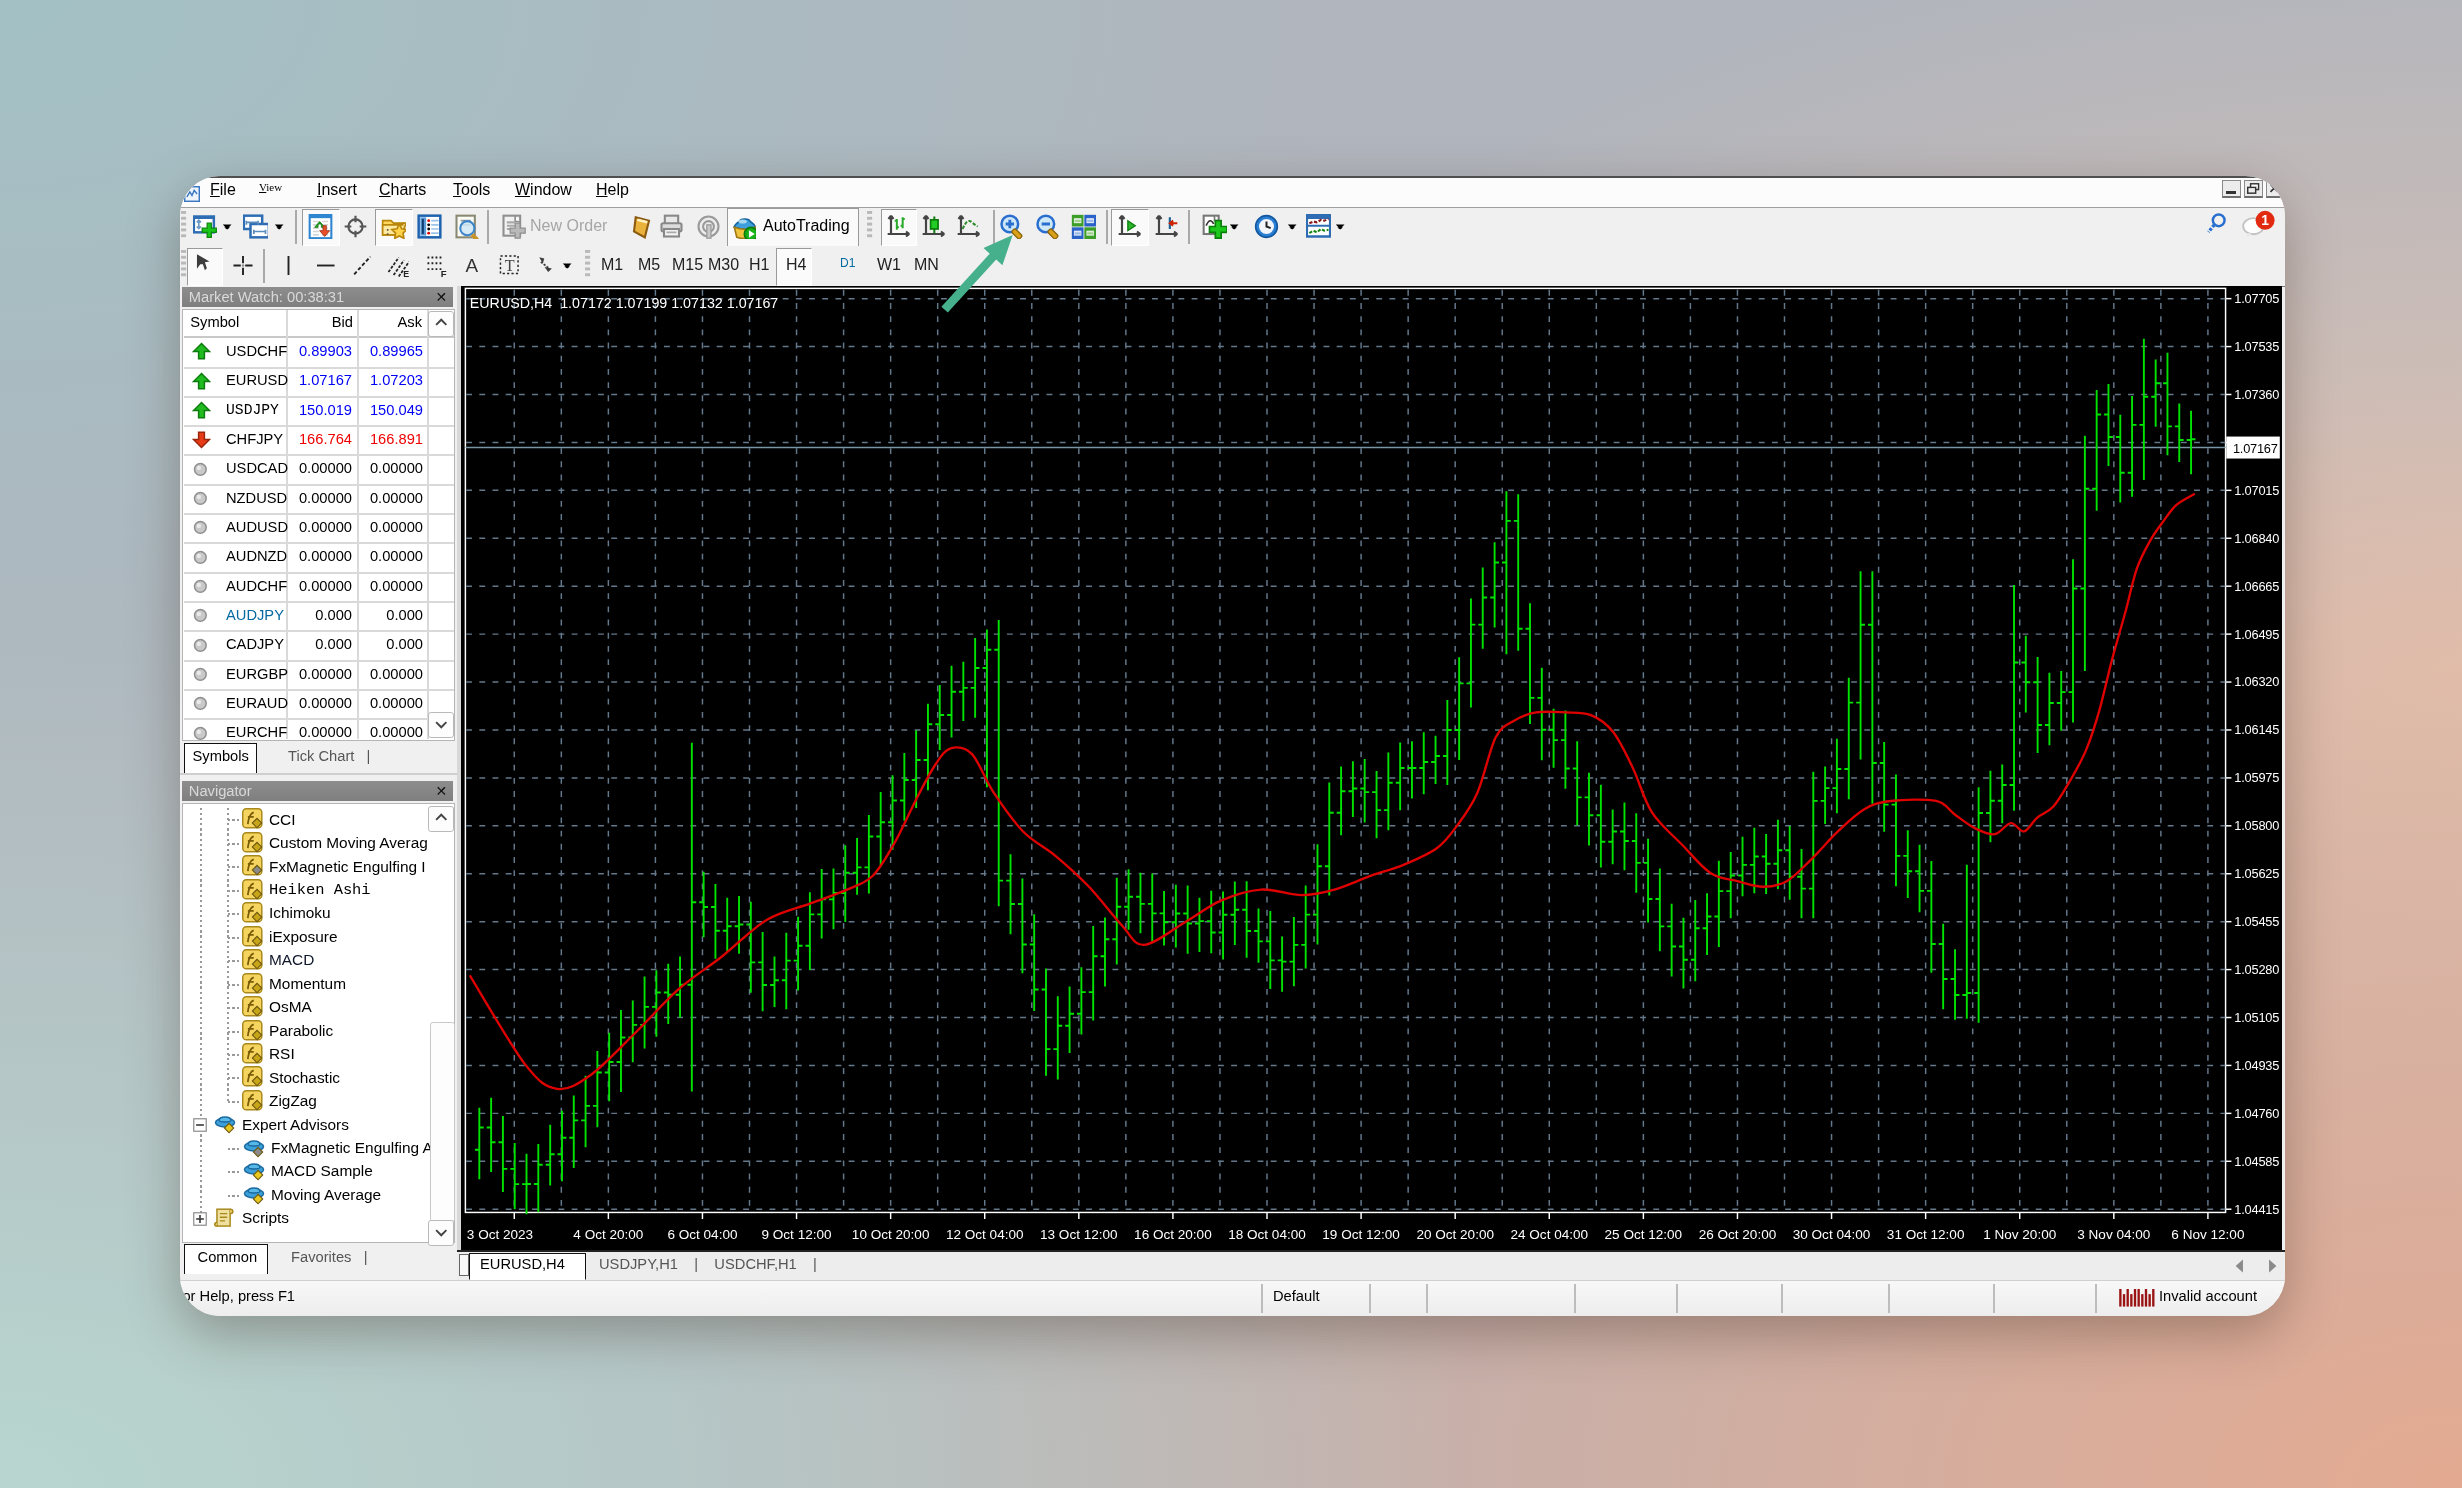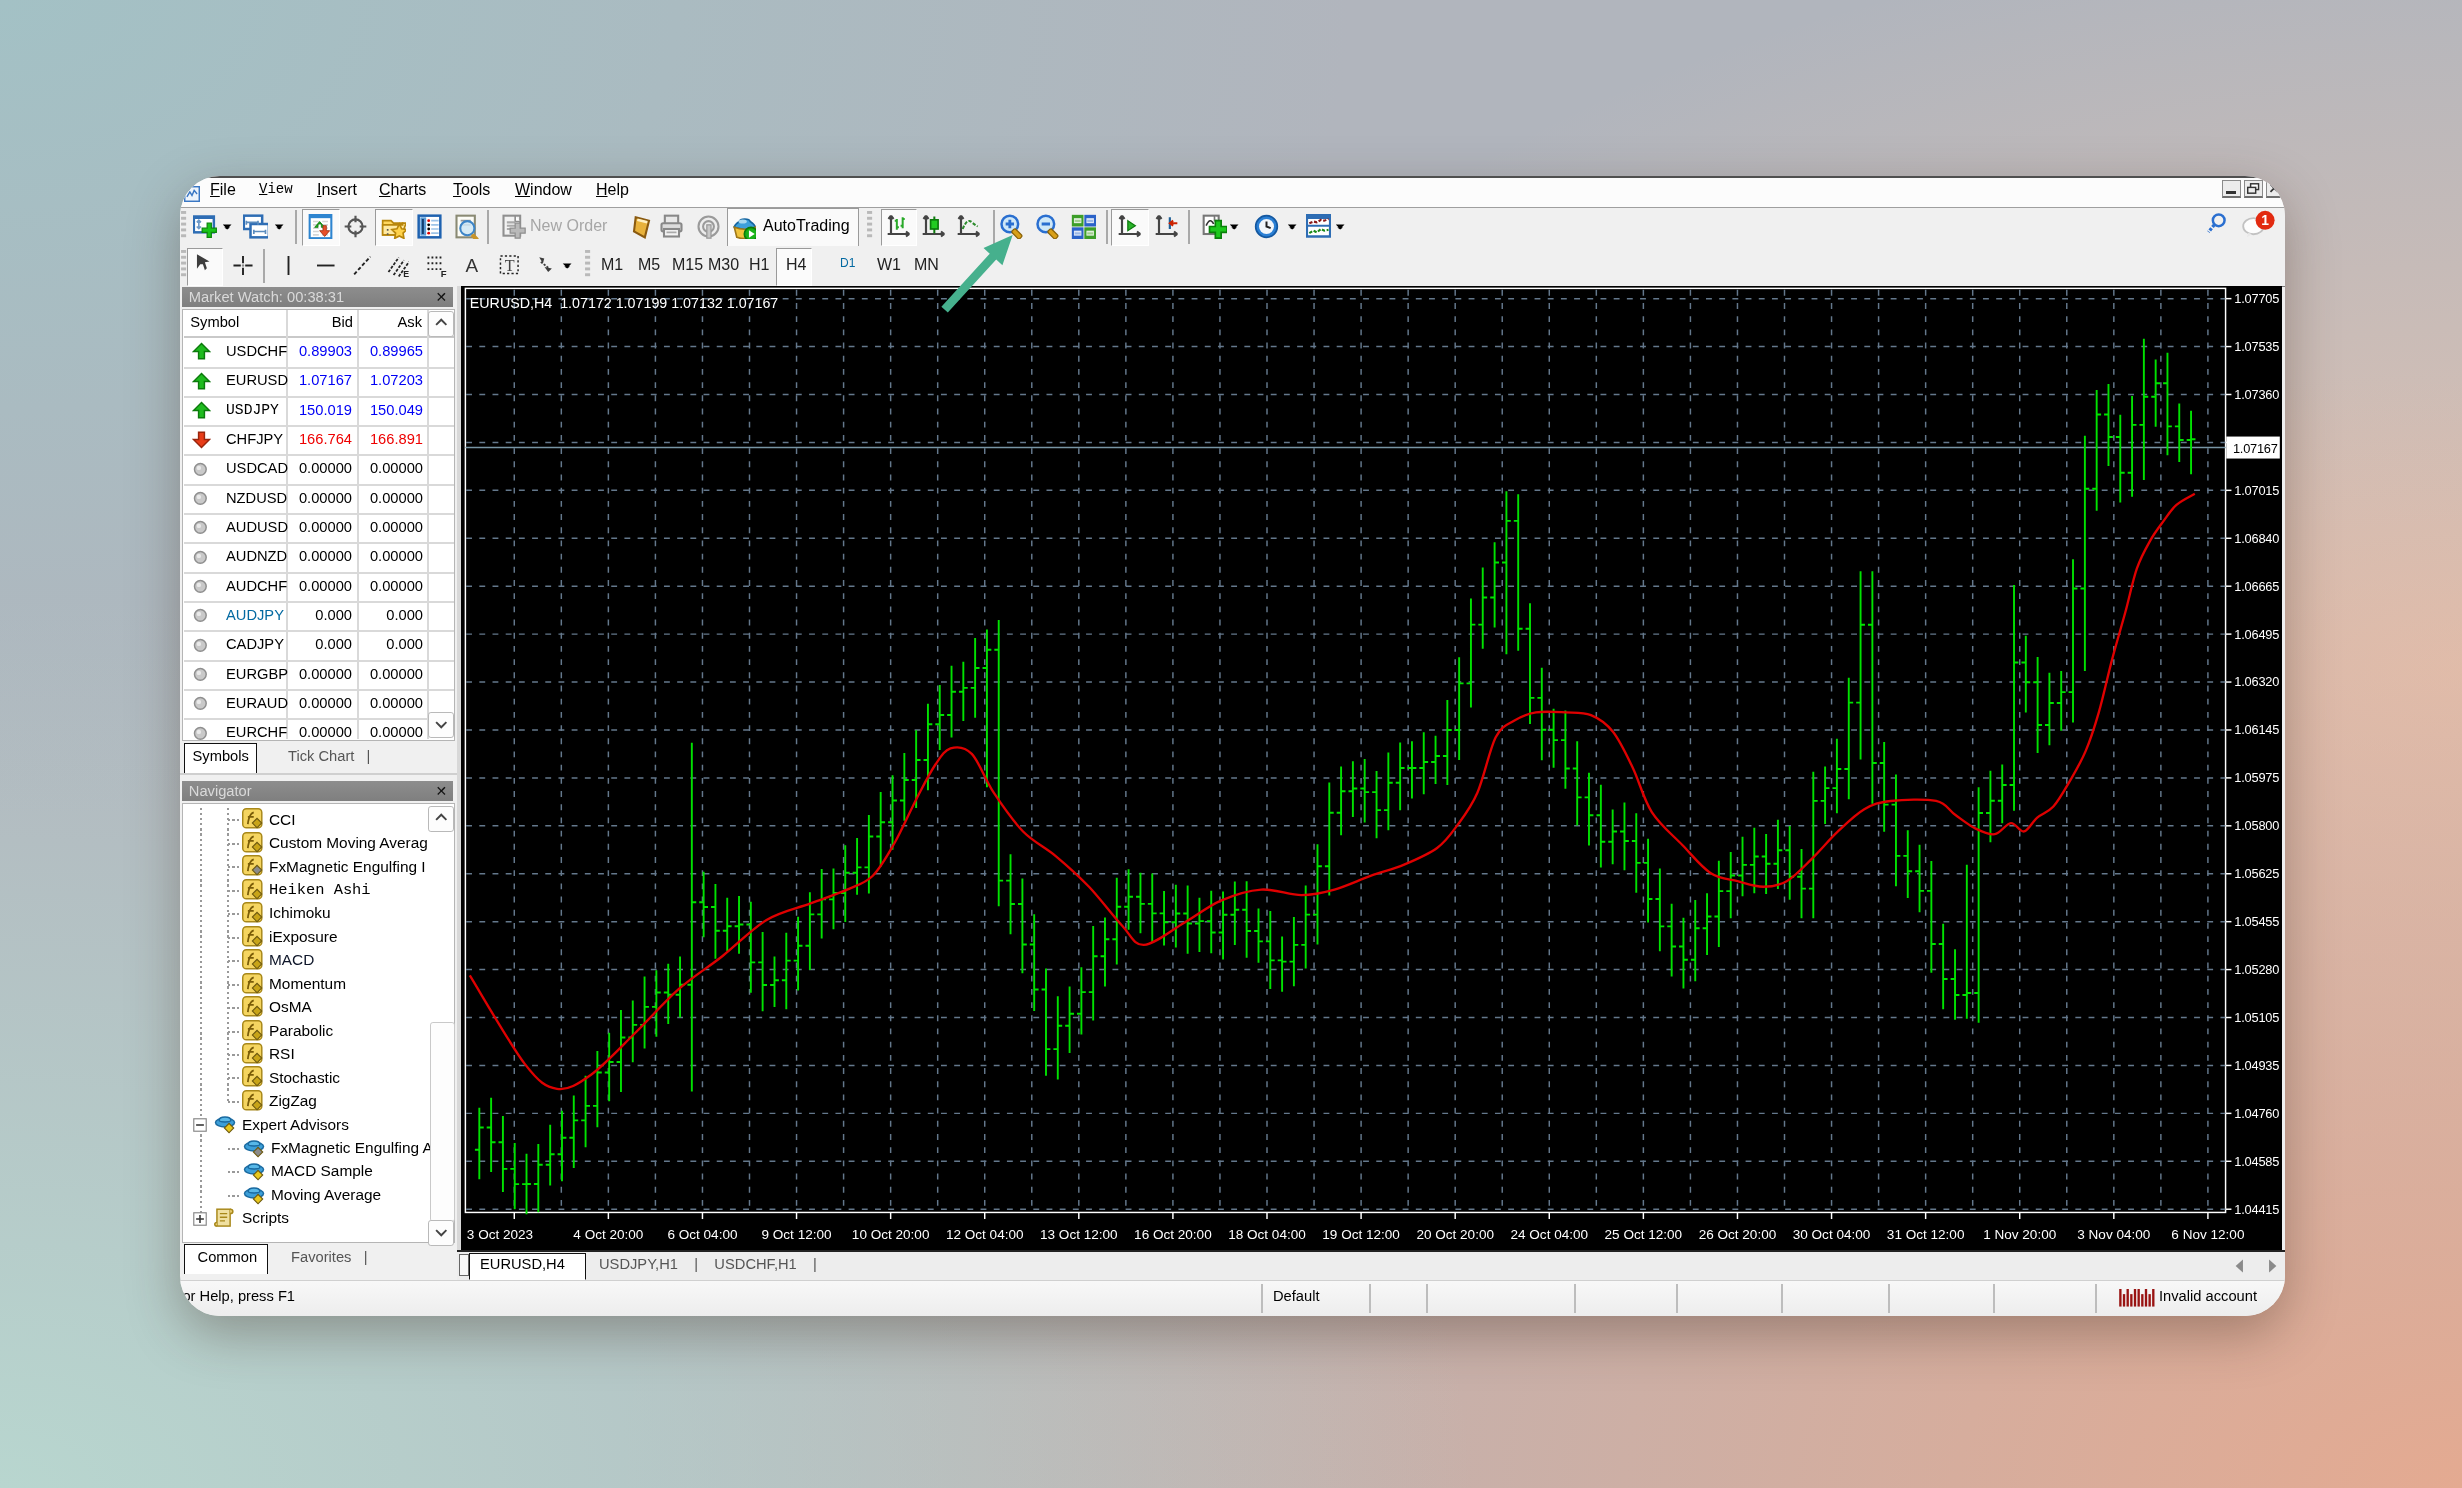--- a/index.html
+++ b/index.html
@@ -11,21 +11,21 @@
  border-radius:40px;overflow:hidden;box-shadow:0 17.6px 51px rgba(60,40,30,0.35);}
 </style></head><body>
 <div id="win">
  <div style="position:absolute;left:0;top:0;width:2105px;height:31px;background:#fcfcfc;border-bottom:1.5px solid #9f9f9f"></div>
  <div style="position:absolute;left:0;top:0;width:2105px;height:2.2px;background:#4f4f4f"></div>
  <svg style="position:absolute;left:3.7px;top:9.5px" width="16" height="16" viewBox="0 0 22 22">
       <rect x="1" y="1" width="20" height="20" fill="#eef4fb" stroke="#3b78c4" stroke-width="2"></rect>
       <path d="M4 15 L8 8 L11 13 L14 6 L18 11" stroke="#3b78c4" stroke-width="2" fill="none"></path>
     </svg>
     <div style="position:absolute;left:30px;top:5.1px;font-size:16px;color:#000;font-family:Liberation Sans,sans-serif;"><span style="text-decoration:underline">F</span>ile</div>
-    <div style="position:absolute;left:79px;top:5.1px;font-size:14px;color:#000;font-family:Liberation Mono, monospace;text-align:right;"><span style="text-decoration:underline">V</span>iew</div>
+    <div style="position:absolute;left:79px;top:5.1px;font-size:11px;color:#000;font-family:Liberation Serif, serif;text-align:right;"><span style="text-decoration:underline">V</span>iew</div>
     <div style="position:absolute;left:137px;top:5.1px;font-size:16px;color:#000;font-family:Liberation Sans,sans-serif;"><span style="text-decoration:underline">I</span>nsert</div>
     <div style="position:absolute;left:199px;top:5.1px;font-size:16px;color:#000;font-family:Liberation Sans,sans-serif;"><span style="text-decoration:underline">C</span>harts</div>
     <div style="position:absolute;left:273px;top:5.1px;font-size:16px;color:#000;font-family:Liberation Sans,sans-serif;"><span style="text-decoration:underline">T</span>ools</div>
     <div style="position:absolute;left:335px;top:5.1px;font-size:16px;color:#000;font-family:Liberation Sans,sans-serif;"><span style="text-decoration:underline">W</span>indow</div>
     <div style="position:absolute;left:416px;top:5.1px;font-size:16px;color:#000;font-family:Liberation Sans,sans-serif;"><span style="text-decoration:underline">H</span>elp</div>
     <div style="position:absolute;left:2042px;top:4.4px;width:19px;height:17.6px;box-sizing:border-box;background:#ececec;border:1.5px solid #8a8a8a;border-bottom:2.2px solid #6f6f6f;"></div>
     <div style="position:absolute;left:2064px;top:4.4px;width:19px;height:17.6px;box-sizing:border-box;background:#ececec;border:1.5px solid #8a8a8a;border-bottom:2.2px solid #6f6f6f;"></div>
     <div style="position:absolute;left:2086px;top:4.4px;width:17.6px;height:17.6px;box-sizing:border-box;background:#ececec;border:1.5px solid #8a8a8a;border-bottom:2.2px solid #6f6f6f;"></div>
     <div style="position:absolute;left:2046px;top:14.7px;width:9.5px;height:2.9px;background:#333"></div>
     <svg style="position:absolute;left:2067px;top:7.3px" width="13" height="11.7" viewBox="0 0 18 16">

